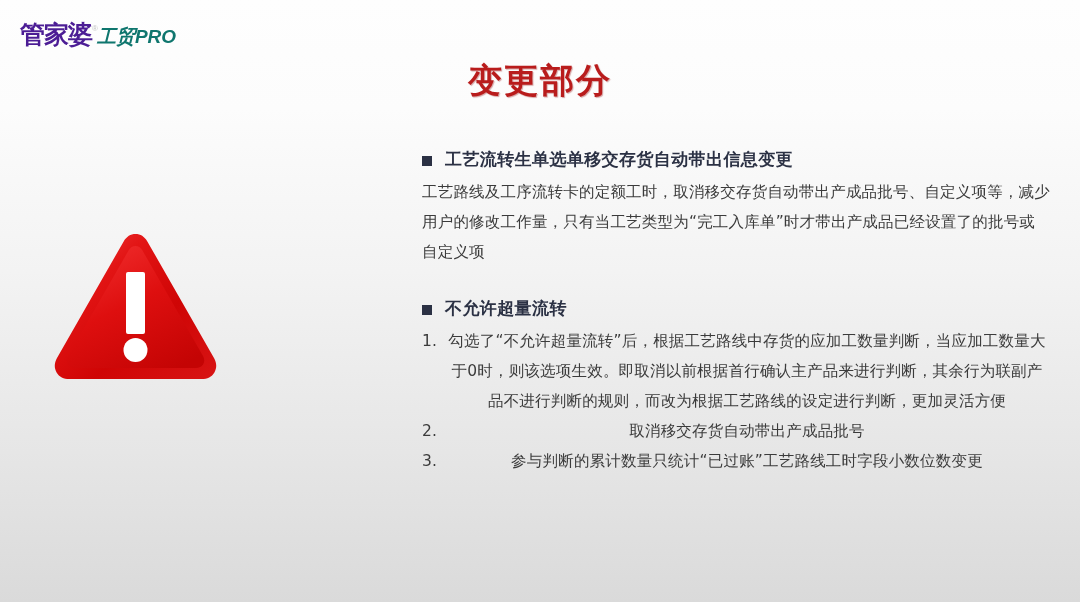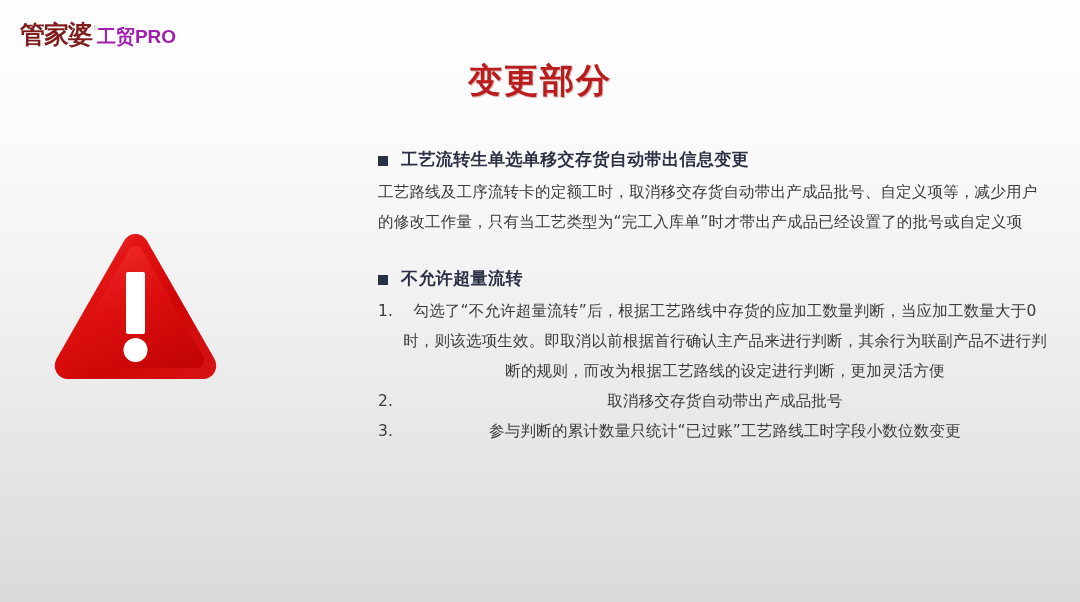--- a/index.html
+++ b/index.html
@@ -12,32 +12,32 @@
   }
 
   
   .logo {
     position:absolute; left:20px; top:22px;
     display:flex; align-items:flex-end; gap:1px;
     user-select:none;
   }
   .logo-cn {
     font-family:"DejaVu Sans", sans-serif;
-    font-size:25px; font-weight:bold; color:#7f1d1d;
+    font-size:25px; font-weight:bold; color:#4c1d95;
     letter-spacing:-1px; line-height:1;
     text-shadow:0 1px 0 #ffffff;
   }
   .logo-sup {
     font-size:8px; color:#c4c4c4; vertical-align:super;
     position:relative; top:-14px; left:-1px;
   }
   .logo-en {
     font-family:"Liberation Sans", sans-serif;
-    font-size:19px; font-weight:bold; 
-    color:#a21caf; letter-spacing:0px; line-height:1;
+    font-size:19px; font-weight:bold; font-style:italic;
+    color:#0f766e; letter-spacing:0px; line-height:1;
     position:relative; top:-1px; left:-3px;
   }
 
   
   .slide-title {
     position:absolute; left:0; right:0; top:58px;
     text-align:center;
     font-family:"DejaVu Sans", sans-serif;
     font-size:34px; font-weight:bold;
     color:#b91c1c;
@@ -50,21 +50,21 @@
     position:absolute; left:48px; top:228px;
     width:175px; height:160px;
   }
   .warn-wrap svg { display:block; width:100%; height:100%; }
 
   
   .content {
     position:absolute; left:378px; top:148px;
     width:672px;
   }
-  .section { margin-bottom:2px; }
+  .section { margin-bottom:2px;margin-left:44px; }
   .sec-head {
     display:flex; align-items:center; gap:13px;
     font-family:"DejaVu Sans", sans-serif;
     font-size:17px; font-weight:bold;
     color:#2b3144;
     letter-spacing:0.4px;
     margin-bottom:6px;
   }
   .bullet-sq {
     width:10px; height:10px; background:#2b3144;

